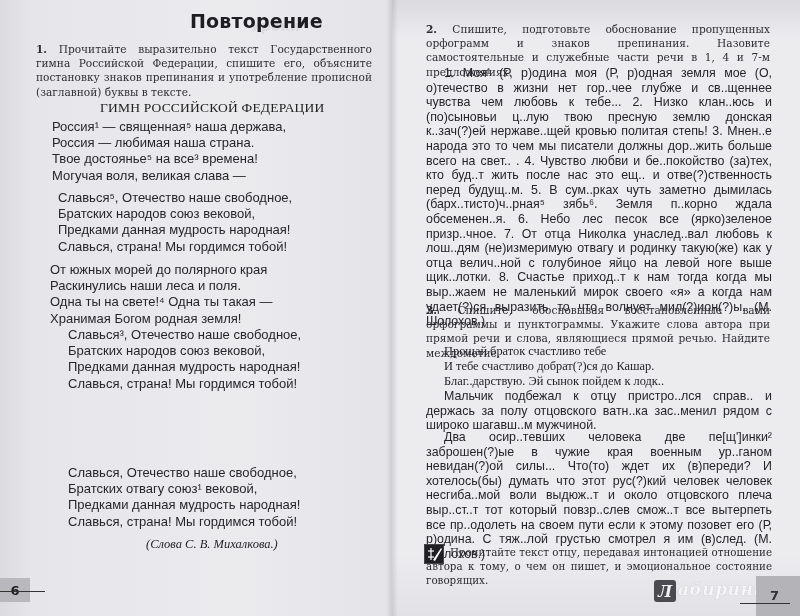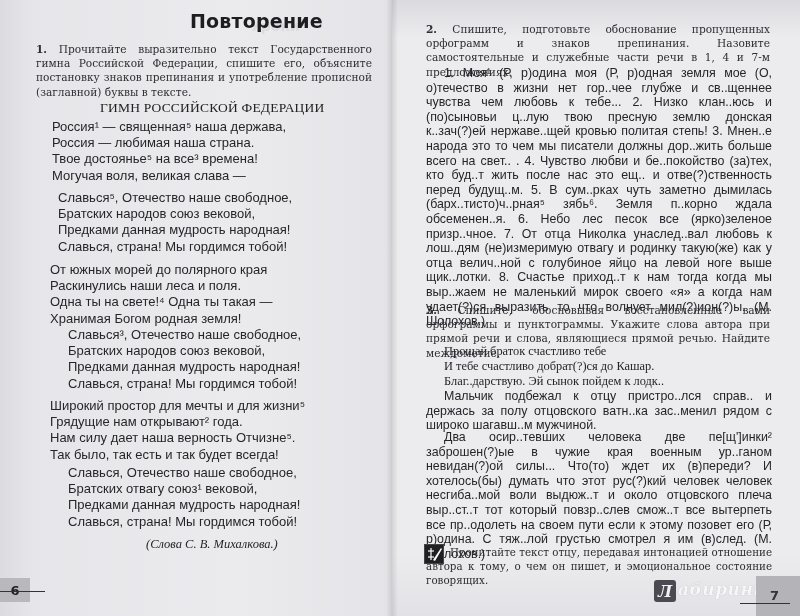--- a/index.html
+++ b/index.html
@@ -135,26 +135,20 @@
     <div>Раскинулись наши леса и поля.</div>
     <div>Одна ты на свете!⁴ Одна ты такая —</div>
     <div>Хранимая Богом родная земля!</div>
   </div>
   <div class="stanza" style="left:68px; top:327px;">
     <div>Славься³, Отечество наше свободное,</div>
     <div>Братских народов союз вековой,</div>
     <div>Предками данная мудрость народная!</div>
     <div>Славься, страна! Мы гордимся тобой!</div>
   </div>
-  <div class="stanza" style="left:50px; top:398px;">
-    <div>Широкий простор для мечты и для жизни⁵</div>
-    <div>Грядущие нам открывают² года.</div>
-    <div>Нам силу дает наша верность Отчизне⁵.</div>
-    <div>Так было, так есть и так будет всегда!</div>
-  </div>
   <div class="stanza" style="left:68px; top:465px;">
     <div>Славься, Отечество наше свободное,</div>
     <div>Братских отвагу союз¹ вековой,</div>
     <div>Предками данная мудрость народная!</div>
     <div>Славься, страна! Мы гордимся тобой!</div>
   </div>
   <div class="author-left"><i>(Слова С. В. Михалкова.)</i></div>
 
   <div class="pageno-left">6</div>
   <div class="pageno-line-left"></div>

